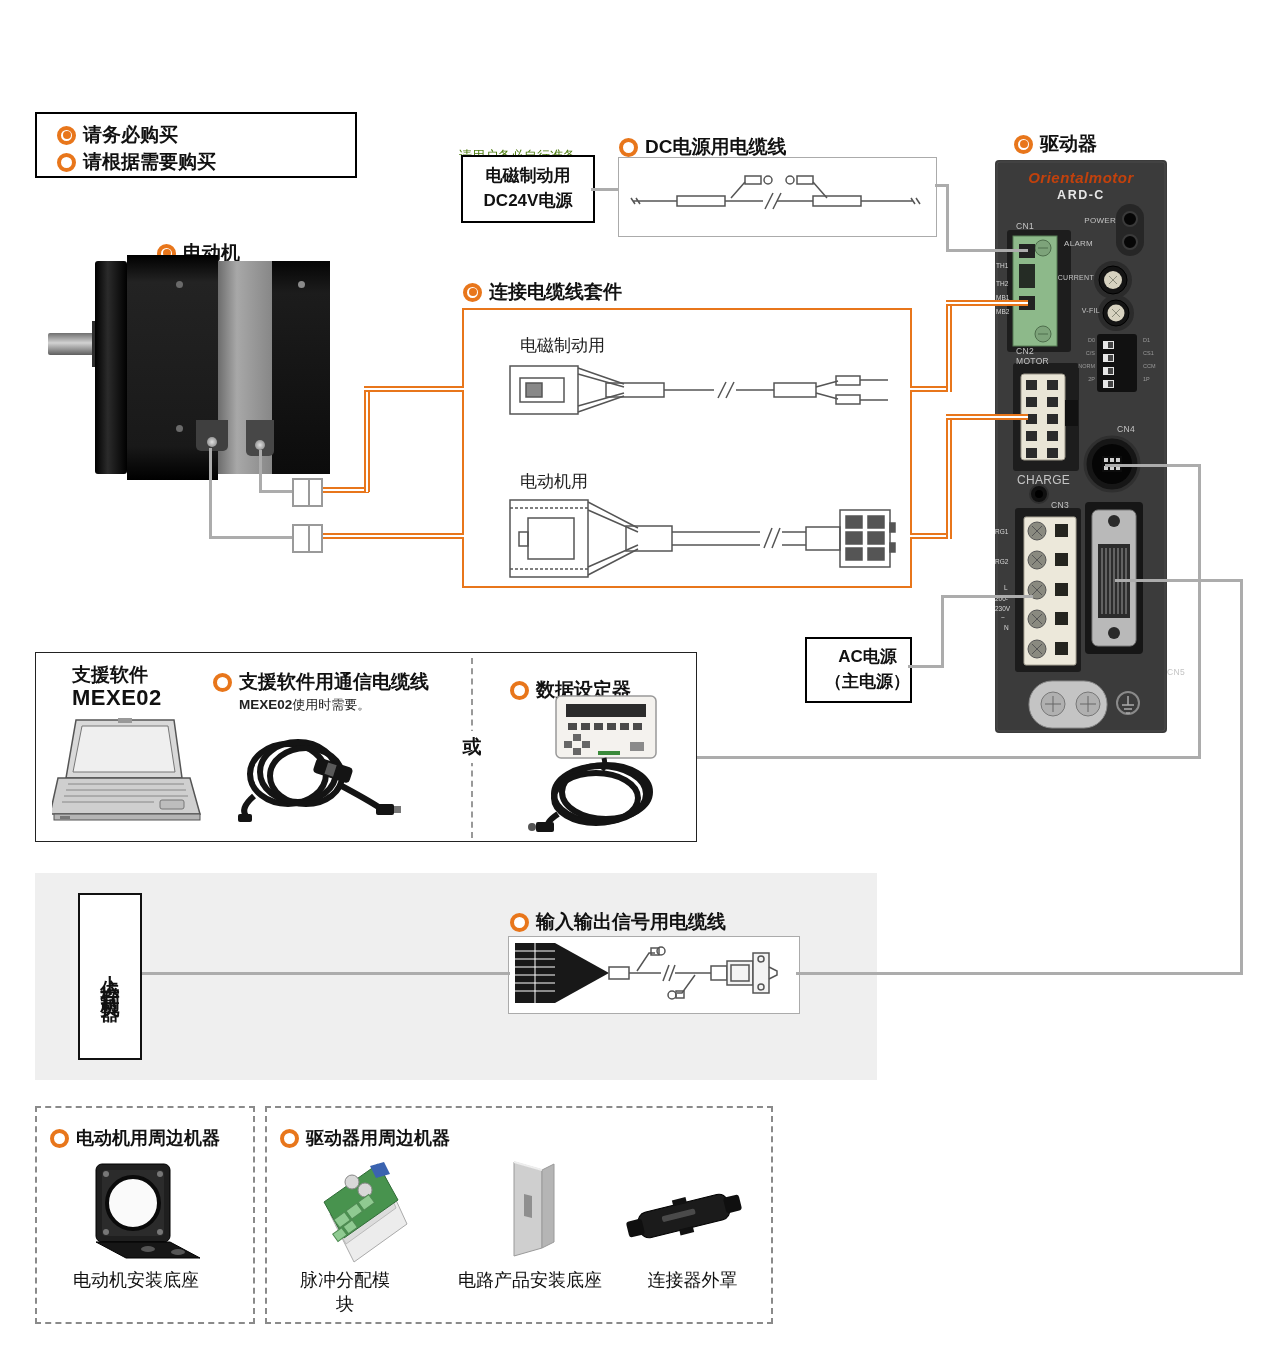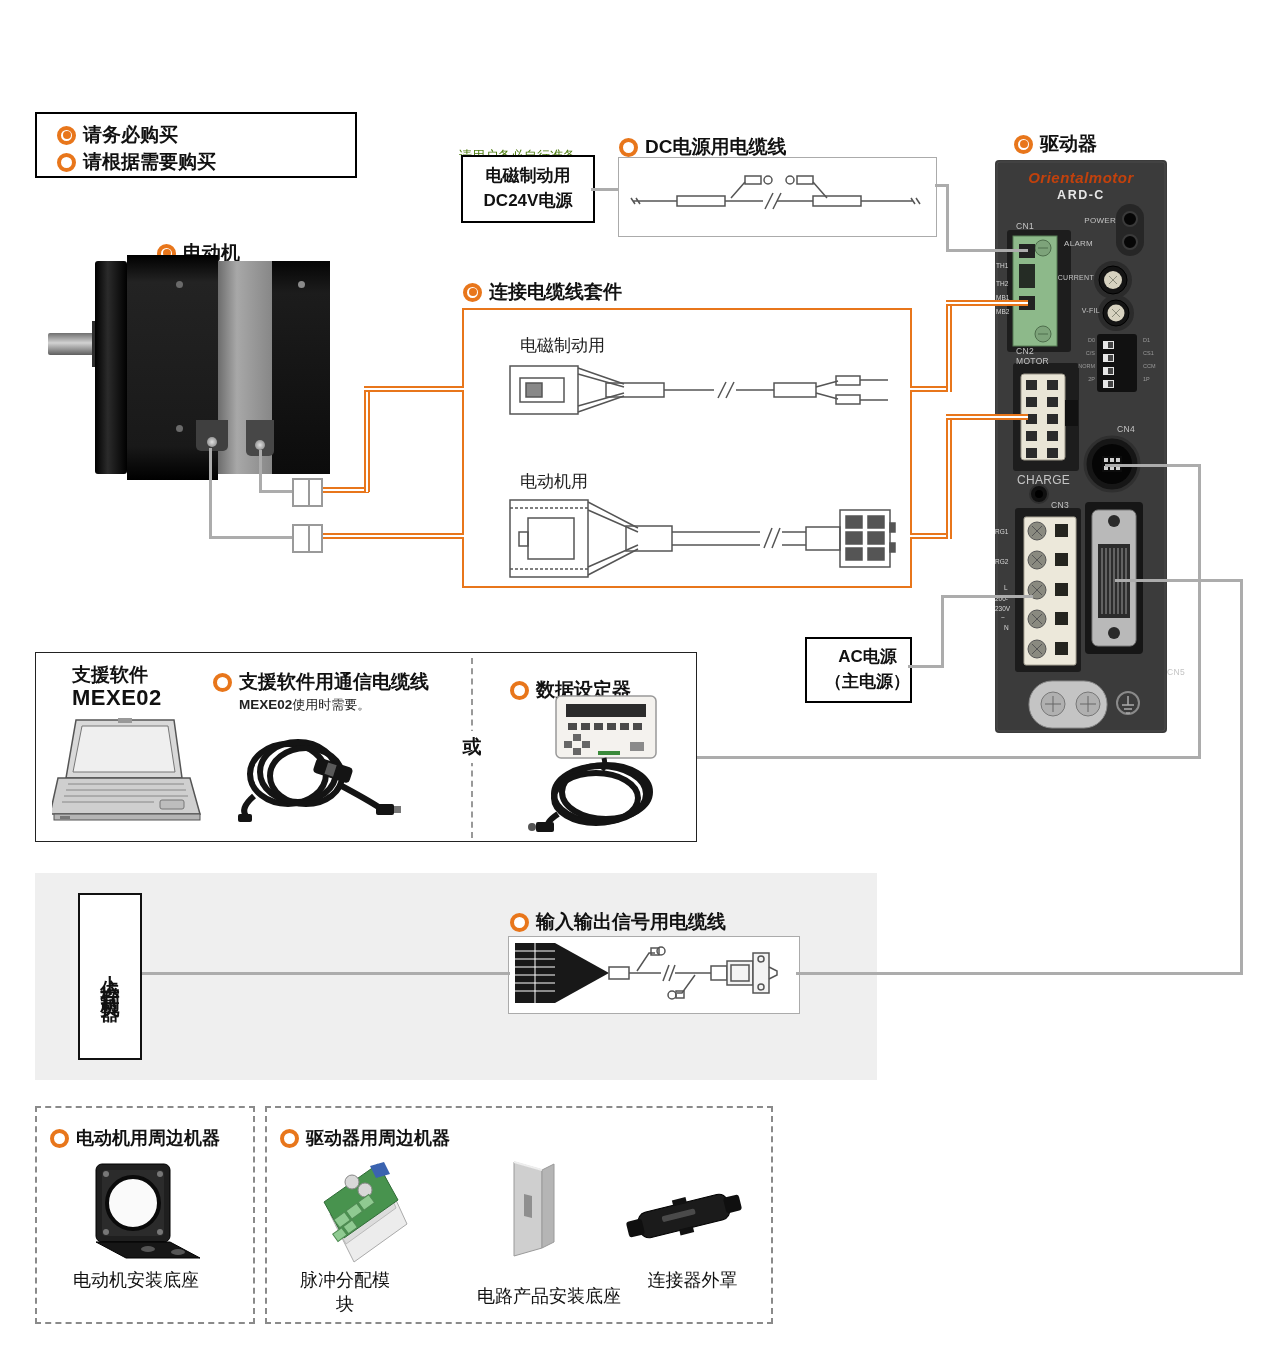--- a/index.html
+++ b/index.html
@@ -465,21 +465,21 @@
     </g>
   </svg>
   <div class="cap" style="left:292px;top:1268px;width:106px;">脉冲分配模块</div>
 
   <svg class="abs" style="left:496px;top:1156px;" width="72" height="108" viewBox="0 0 72 108">
     <polygon points="18,6 46,14 46,92 18,100" fill="#cfcfcf" stroke="#9a9a9a"></polygon>
     <polygon points="46,14 58,8 58,86 46,92" fill="#b5b5b5" stroke="#9a9a9a"></polygon>
     <polygon points="28,38 36,40 36,62 28,60" fill="#8f8f8f"></polygon>
     <path d="M18,6 L46,14" stroke="#eee" stroke-width="2"></path>
   </svg>
-  <div class="cap" style="left:474px;top:1268px;width:150px;margin-top:16px;">电路产品安装底座</div>
+  <div class="cap" style="left:455px;top:1268px;width:150px;">电路产品安装底座</div>
 
   <svg class="abs" style="left:622px;top:1178px;" width="125" height="75" viewBox="0 0 125 75">
     <g transform="rotate(-14 62 38)">
       <rect x="16" y="25" width="92" height="26" rx="9" fill="#1b1b1b" stroke="#000"></rect>
       <rect x="4" y="30" width="16" height="16" rx="3" fill="#0f0f0f"></rect>
       <rect x="104" y="30" width="16" height="16" rx="3" fill="#0f0f0f"></rect>
       <rect x="54" y="20" width="14" height="6" fill="#111"></rect>
       <rect x="54" y="50" width="14" height="6" fill="#111"></rect>
       <rect x="40" y="33" width="34" height="6" rx="2" fill="#4a4a4a"></rect>
     </g>

